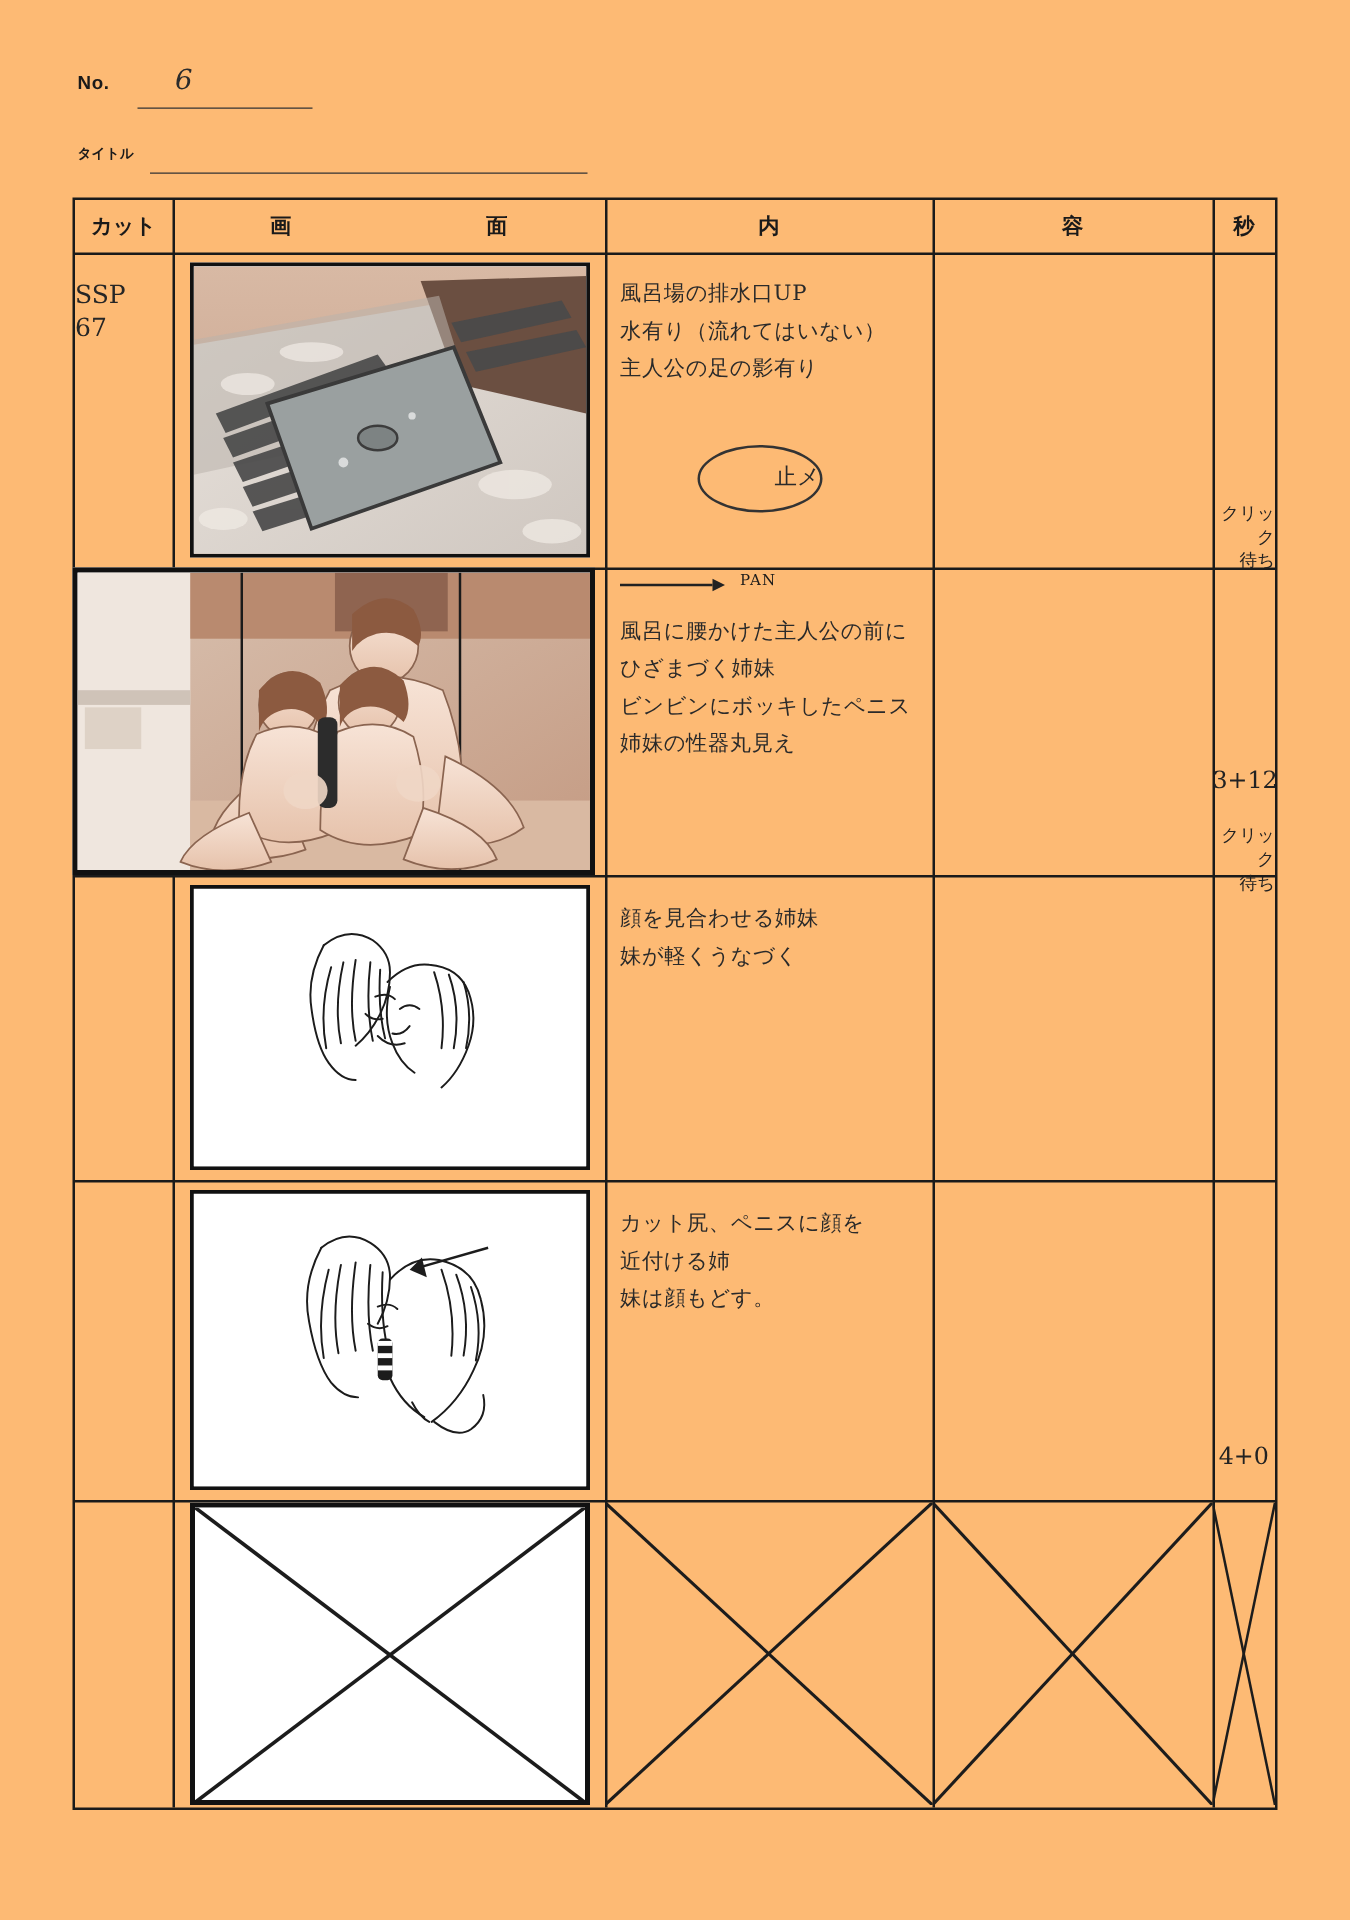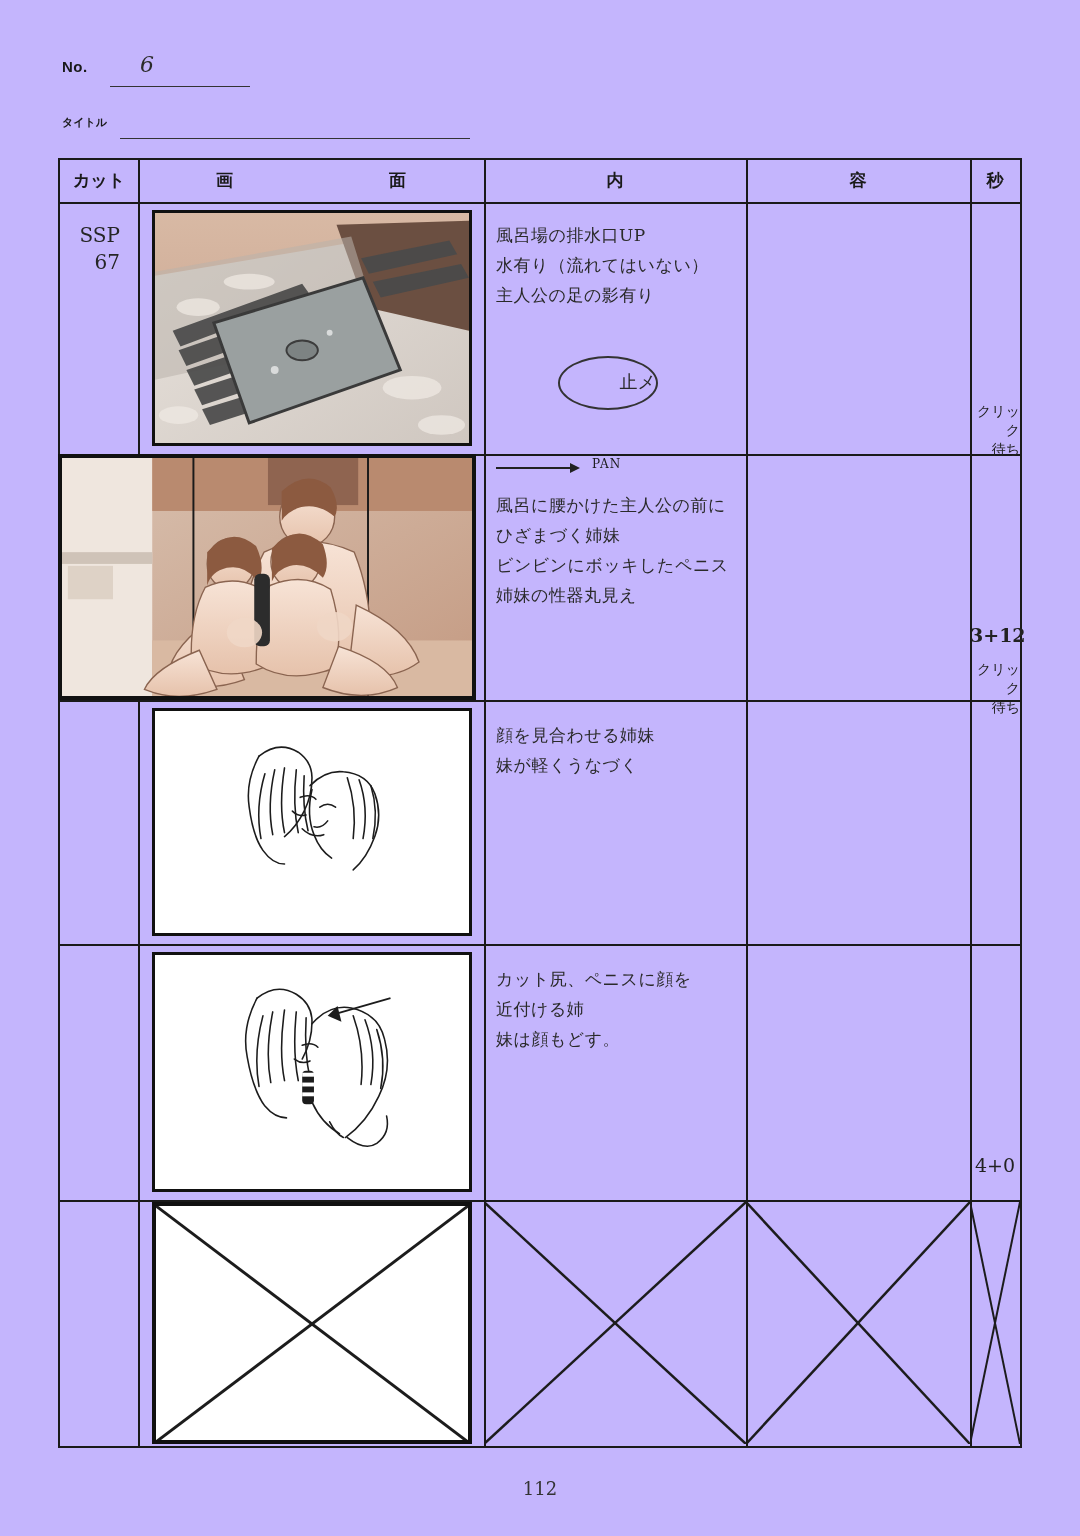--- a/index.html
+++ b/index.html
@@ -12,21 +12,21 @@
     height: 1536px;
     position: relative;
     font-family: "Liberation Sans", sans-serif;
     color: #1a1a1a;
     overflow: hidden;
   }
 
   .page {
     position: absolute;
     inset: 0;
-    background: #c4b5fd;
+    background: #fdba74;
   }
 
   
   .hdr-no {
     position: absolute;
     left: 62px;
     top: 58px;
     font-size: 15px;
     font-weight: bold;
     letter-spacing: .5px;
@@ -119,21 +119,21 @@
     height: 2px;
     background: #1a1a1a;
   }
 
   
   
 
   .cut-label {
     position: absolute;
     width: 60px;
-    text-align: right;
+    text-align: left;
     font-family: "DejaVu Serif", serif;
     font-size: 20px;
     line-height: 27px;
     color: #262626;
   }
 
   .frame {
     position: absolute;
     border: 3px solid #111;
     box-sizing: border-box;
@@ -354,21 +354,21 @@
       <svg width="84" height="16" viewBox="0 0 84 16">
         <line x1="0" y1="8" x2="74" y2="8" stroke="#222" stroke-width="2"></line>
         <polygon points="74,3 84,8 74,13" fill="#222"></polygon>
       </svg>
       <span style="position:absolute;left:96px;top:-3px;">PAN</span>
     </div>
     <div class="note" style="left:436px;top:330px;width:244px;">風呂に腰かけた主人公の前に
 ひざまづく姉妹
 ビンビンにボッキしたペニス
 姉妹の性器丸見え</div>
-    <div class="sec-big" style="left:910px;top:464px;font-weight:bold;">3+12</div>
+    <div class="sec-big" style="left:910px;top:453px;">3+12</div>
     <div class="sec" style="left:910px;top:500px;white-space:pre-line;">クリック
 待ち</div>
 
     <div class="cut-label" style="left:0;top:552px;"></div>
 
     <div class="frame" style="left:92px;top:548px;width:320px;height:228px;">
       <svg class="art" viewBox="0 0 320 228" preserveAspectRatio="none">
         <rect x="0" y="0" width="320" height="228" fill="#ffffff"></rect>
         <g fill="none" stroke="#1c1c1c" stroke-width="1.6" stroke-linecap="round">
           <path d="M106 46 q-14 26 -10 52 q4 30 14 44 q10 14 22 14"></path>
@@ -457,14 +457,13 @@
       <line x1="224" y1="0" x2="0" y2="242" stroke="#1c1c1c" stroke-width="2.5"></line>
     </svg>
 
     <svg class="xbox" style="left:910px;top:1042px;" width="50" height="242" viewBox="0 0 50 242">
       <line x1="0" y1="0" x2="50" y2="242" stroke="#1c1c1c" stroke-width="2"></line>
       <line x1="50" y1="0" x2="0" y2="242" stroke="#1c1c1c" stroke-width="2"></line>
     </svg>
 
   </div>
 
-  <div class="pagenum">112</div>
 </div>
 
 </body></html>

